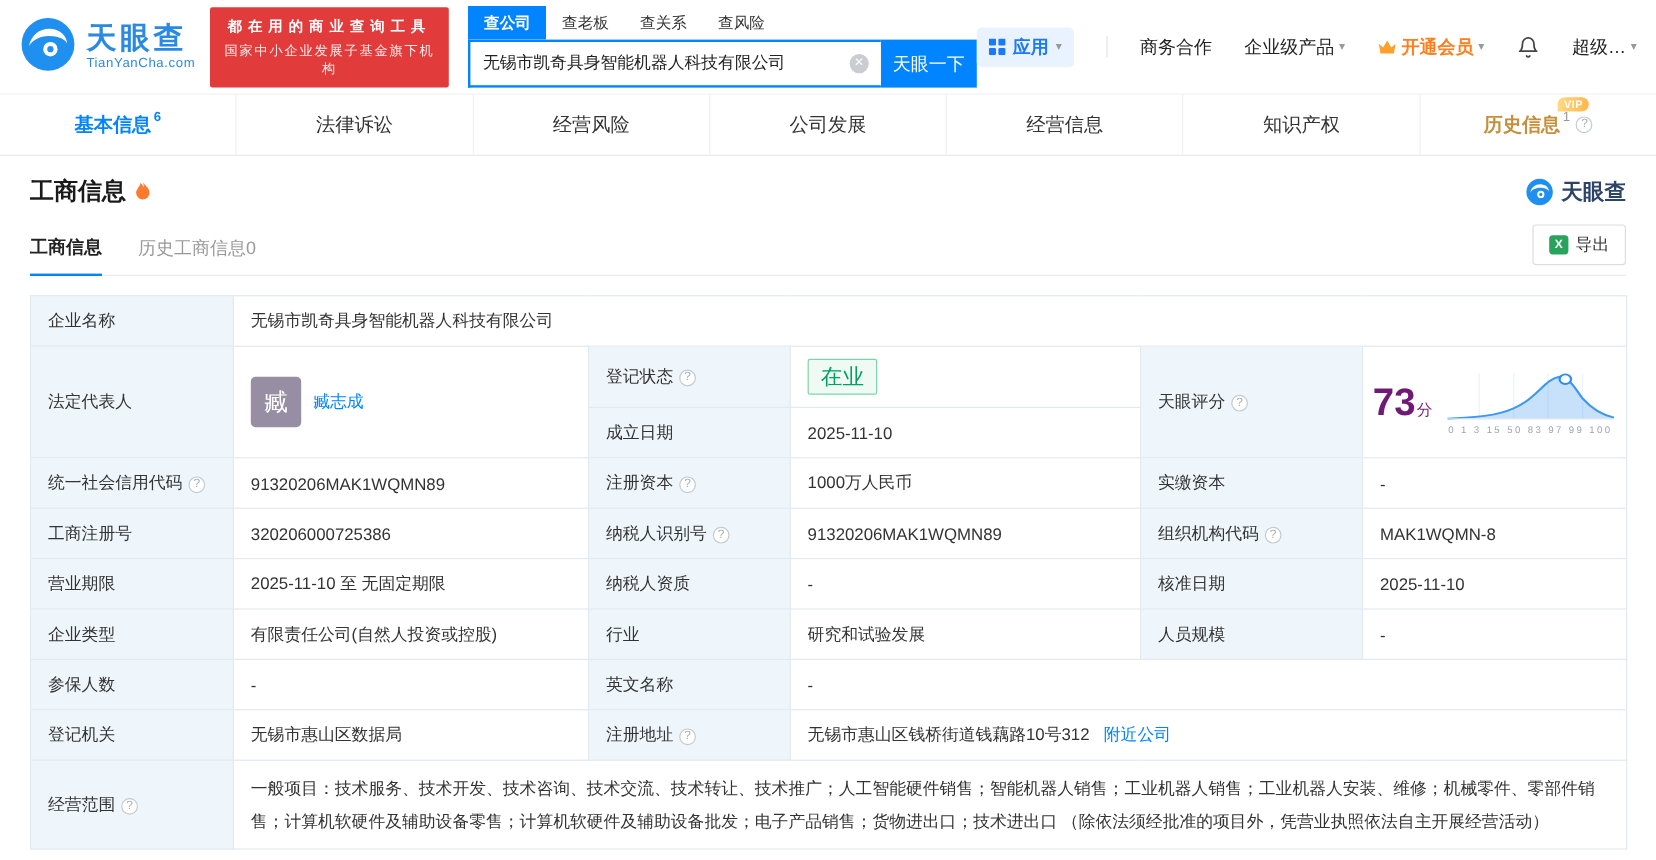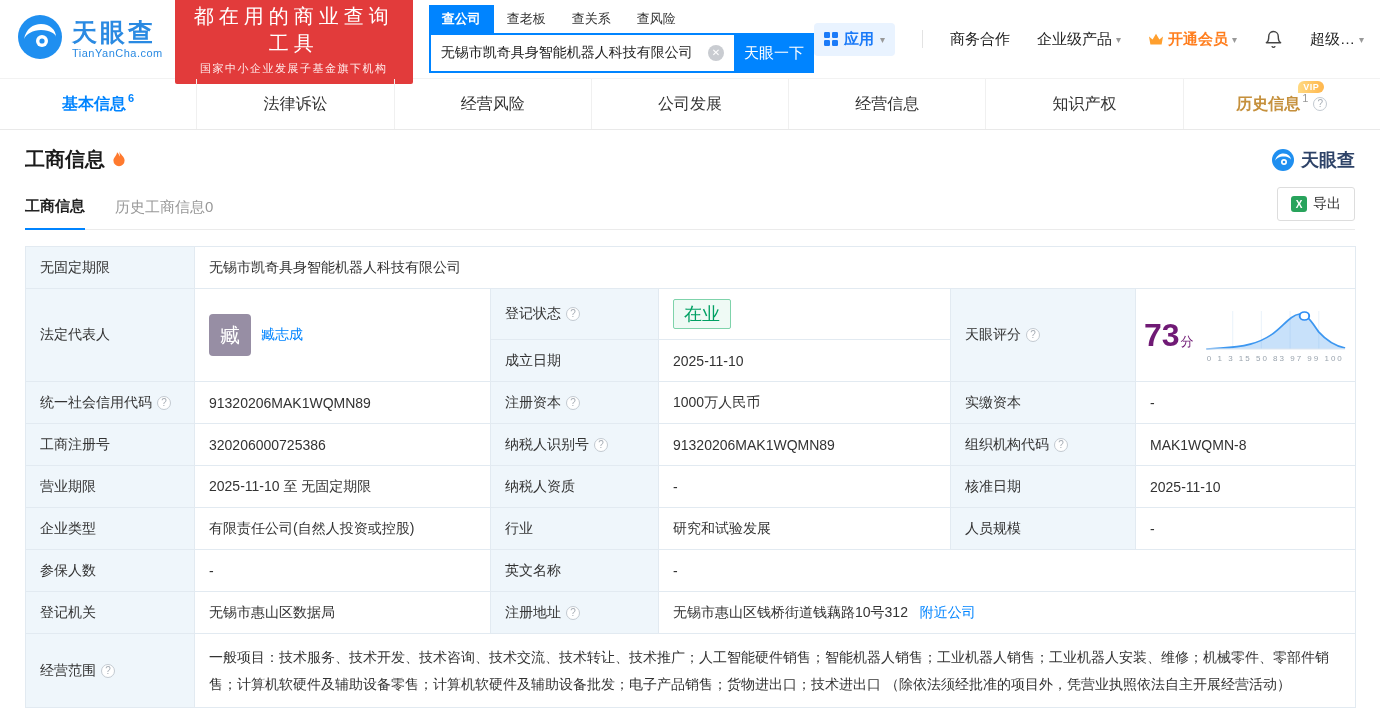--- a/index.html
+++ b/index.html
@@ -6,21 +6,21 @@
   html,body{width:1380px;height:717px;overflow:hidden}
   body{font-family:"Liberation Sans","DejaVu Sans",sans-serif;background:#f5f6f7;color:#333}
 
   
   .topbar{height:78px;background:#fff;display:flex;align-items:center;padding:0 16px;}
   .logo{display:flex;align-items:center;gap:8px;cursor:pointer}
   .logo-text{display:flex;flex-direction:column;line-height:1.1}
   .logo-brand{font-size:25px;font-weight:bold;color:#2a8ae2;letter-spacing:3px}
   .logo-domain{font-size:11px;color:#2a8ae2;letter-spacing:.5px}
   .slogan{margin-left:12px;background:#e23b3b;color:#fff;padding:8px 10px;text-align:center;border-radius:2px}
-  .slogan-1{font-size:20px;font-weight:normal;letter-spacing:5px}
+  .slogan-1{font-size:12px;font-weight:bold;letter-spacing:5px}
   .slogan-2{font-size:11px;margin-top:4px;letter-spacing:1.5px;color:#ffecec}
   .search-block{margin-left:16px;width:442px}
   .search-tabs{display:flex;align-items:flex-end;font-size:13px;color:#333}
   .stab{padding:5px 13px;cursor:pointer}
   .stab.active{background:#0084ff;color:#fff;font-weight:bold}
   .search-row{display:flex}
   .search-input-wrap{position:relative;flex:1}
   .search-input{width:100%;height:40px;border:2px solid #0084ff;border-right:none;padding:0 34px 0 10px;font-size:14px;color:#222;outline:none;font-family:inherit}
   .clear-icon{position:absolute;right:10px;top:12px;width:16px;height:16px;border-radius:50%;background:#c9ccd1;color:#fff;font-size:10px;line-height:16px;text-align:center;cursor:pointer}
   .search-btn{width:80px;height:40px;background:#0084ff;color:#fff;border:none;font-size:15px;cursor:pointer;font-family:inherit}
@@ -220,21 +220,21 @@
       <col style="width:169px">
         <col style="width:296px">
         <col style="width:168px">
       <col style="width:292px">
         <col style="width:185px">
         <col style="width:220px">
     </colgroup>
 
     <tbody>
         <tr>
-      <td class="lbl">无固定期限</td>
+      <td class="lbl">企业名称</td>
       <td class="val" colspan="5">无锡市凯奇具身智能机器人科技有限公司</td>
     </tr>
 
     <tr>
       <td class="lbl" rowspan="2">法定代表人</td>
       <td class="val" rowspan="2">
         <div class="rep">
           <span class="avatar">臧</span>
           <a class="link">臧志成</a>
         </div>

